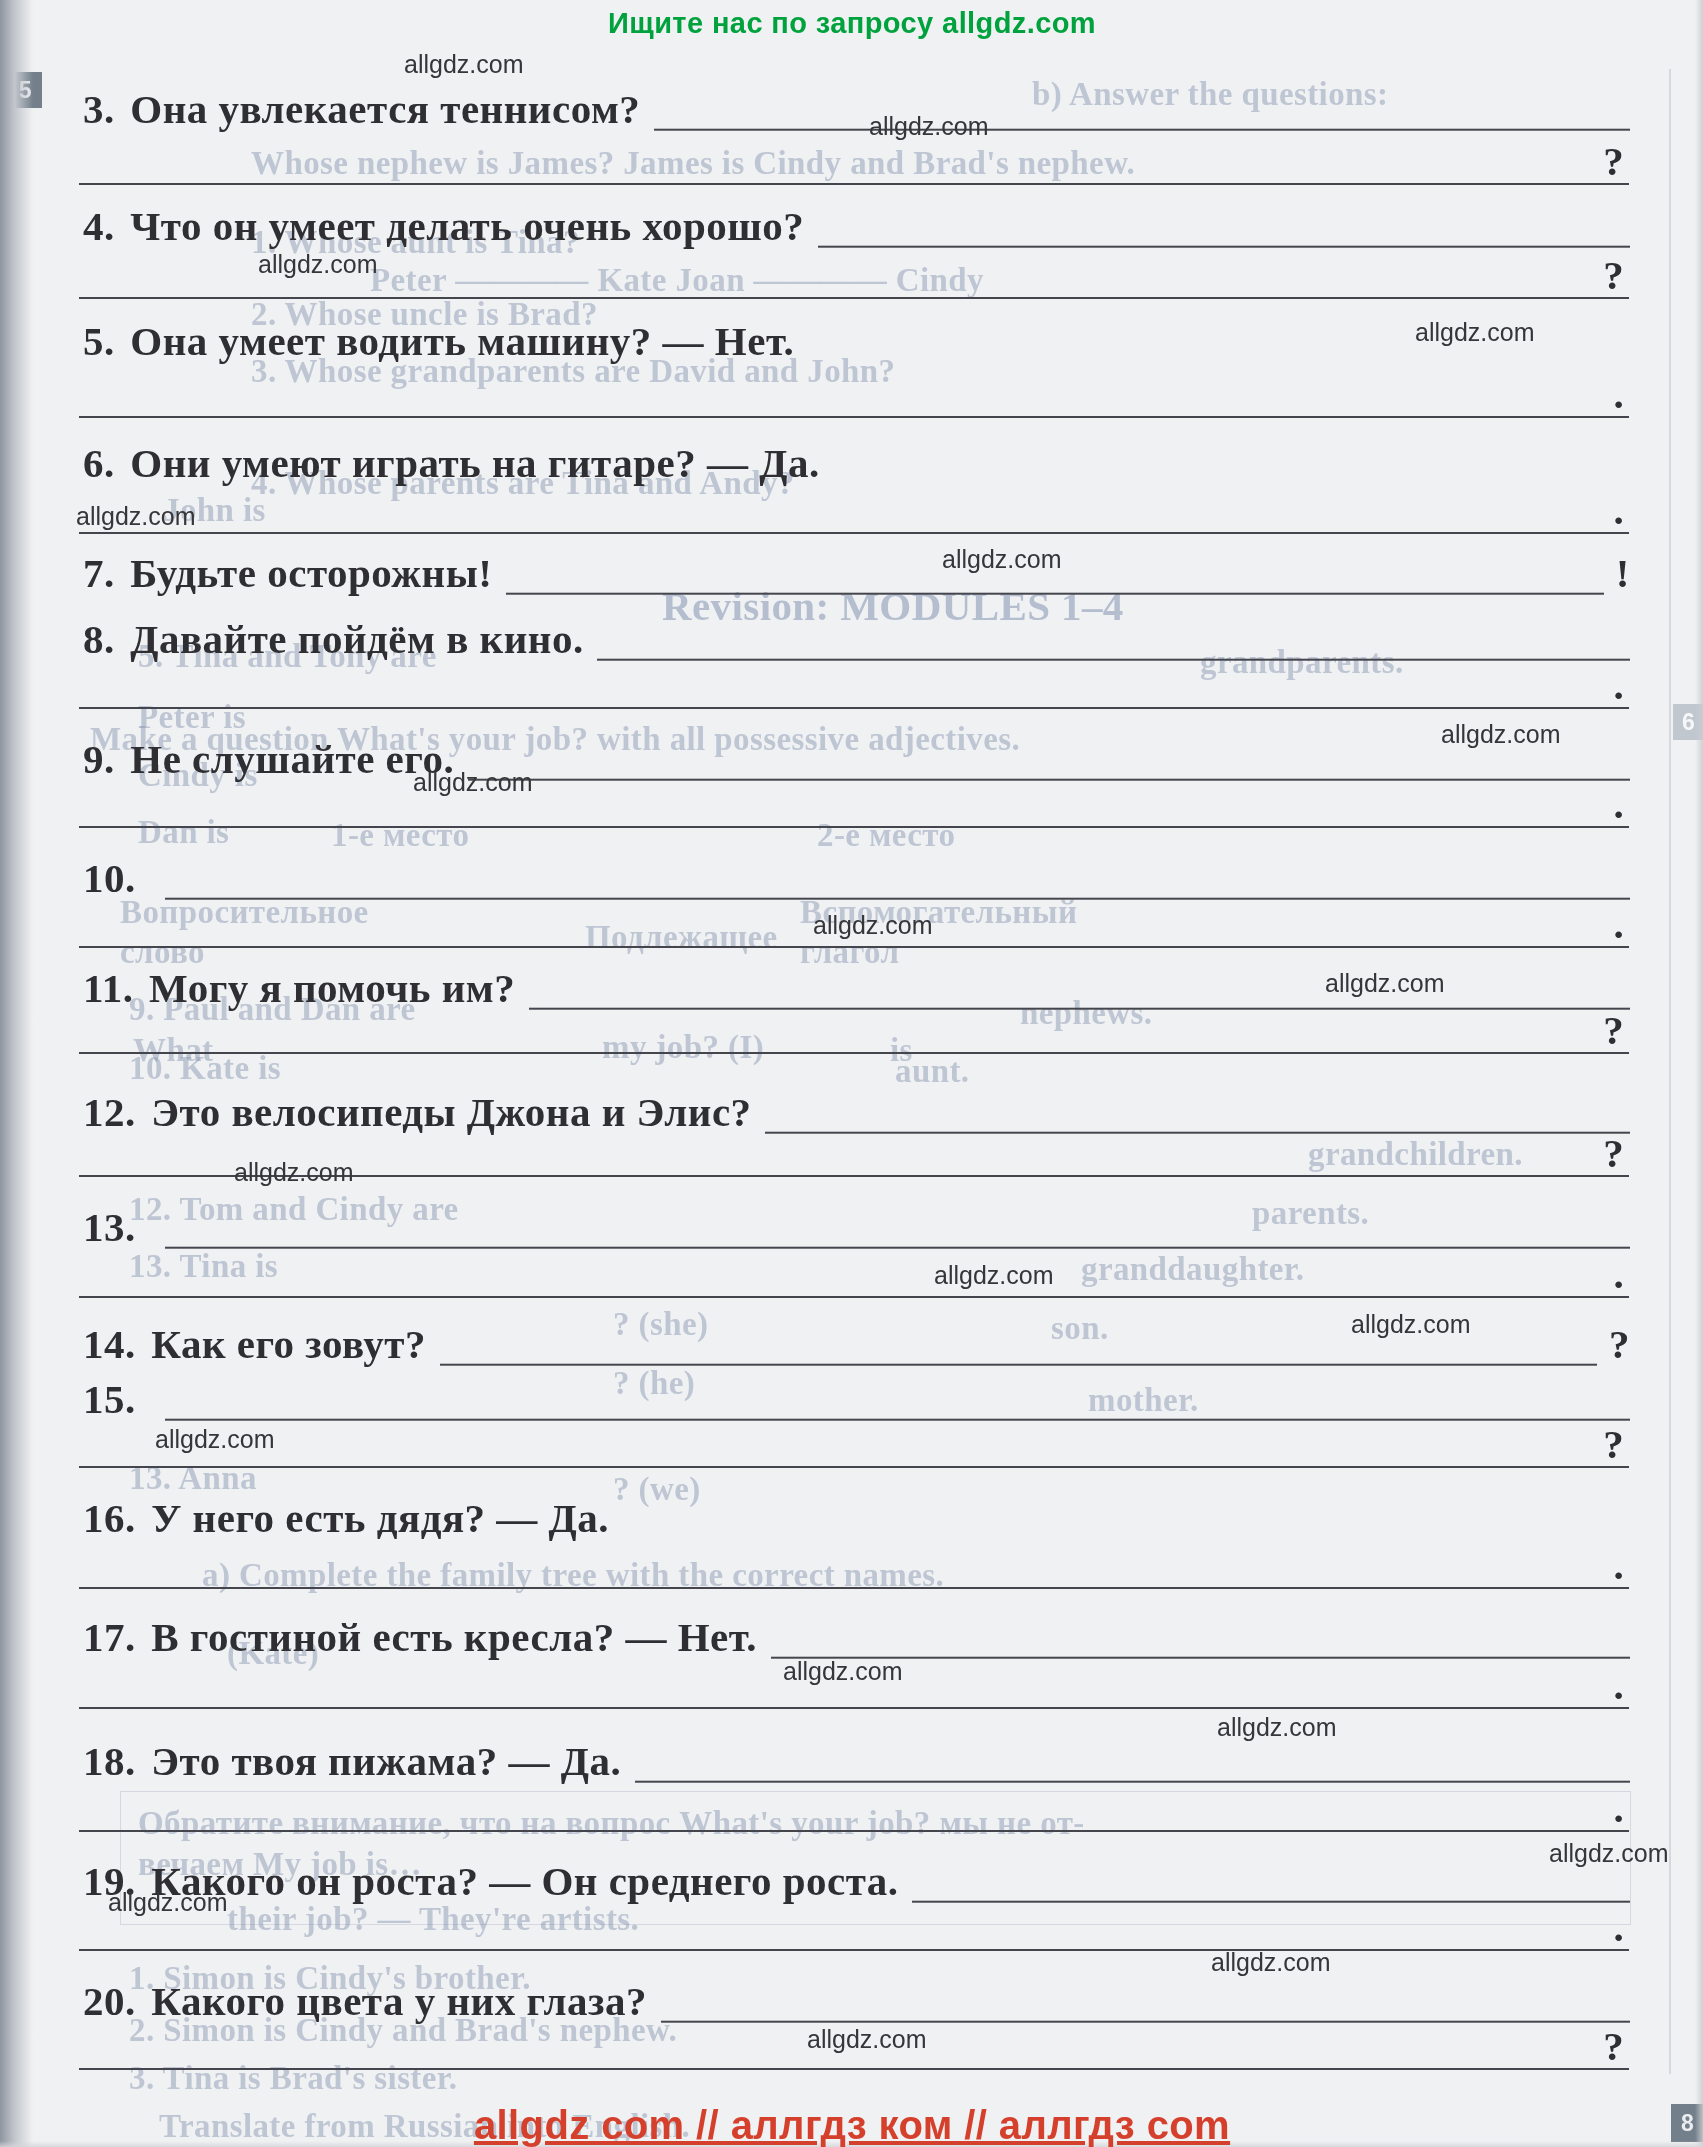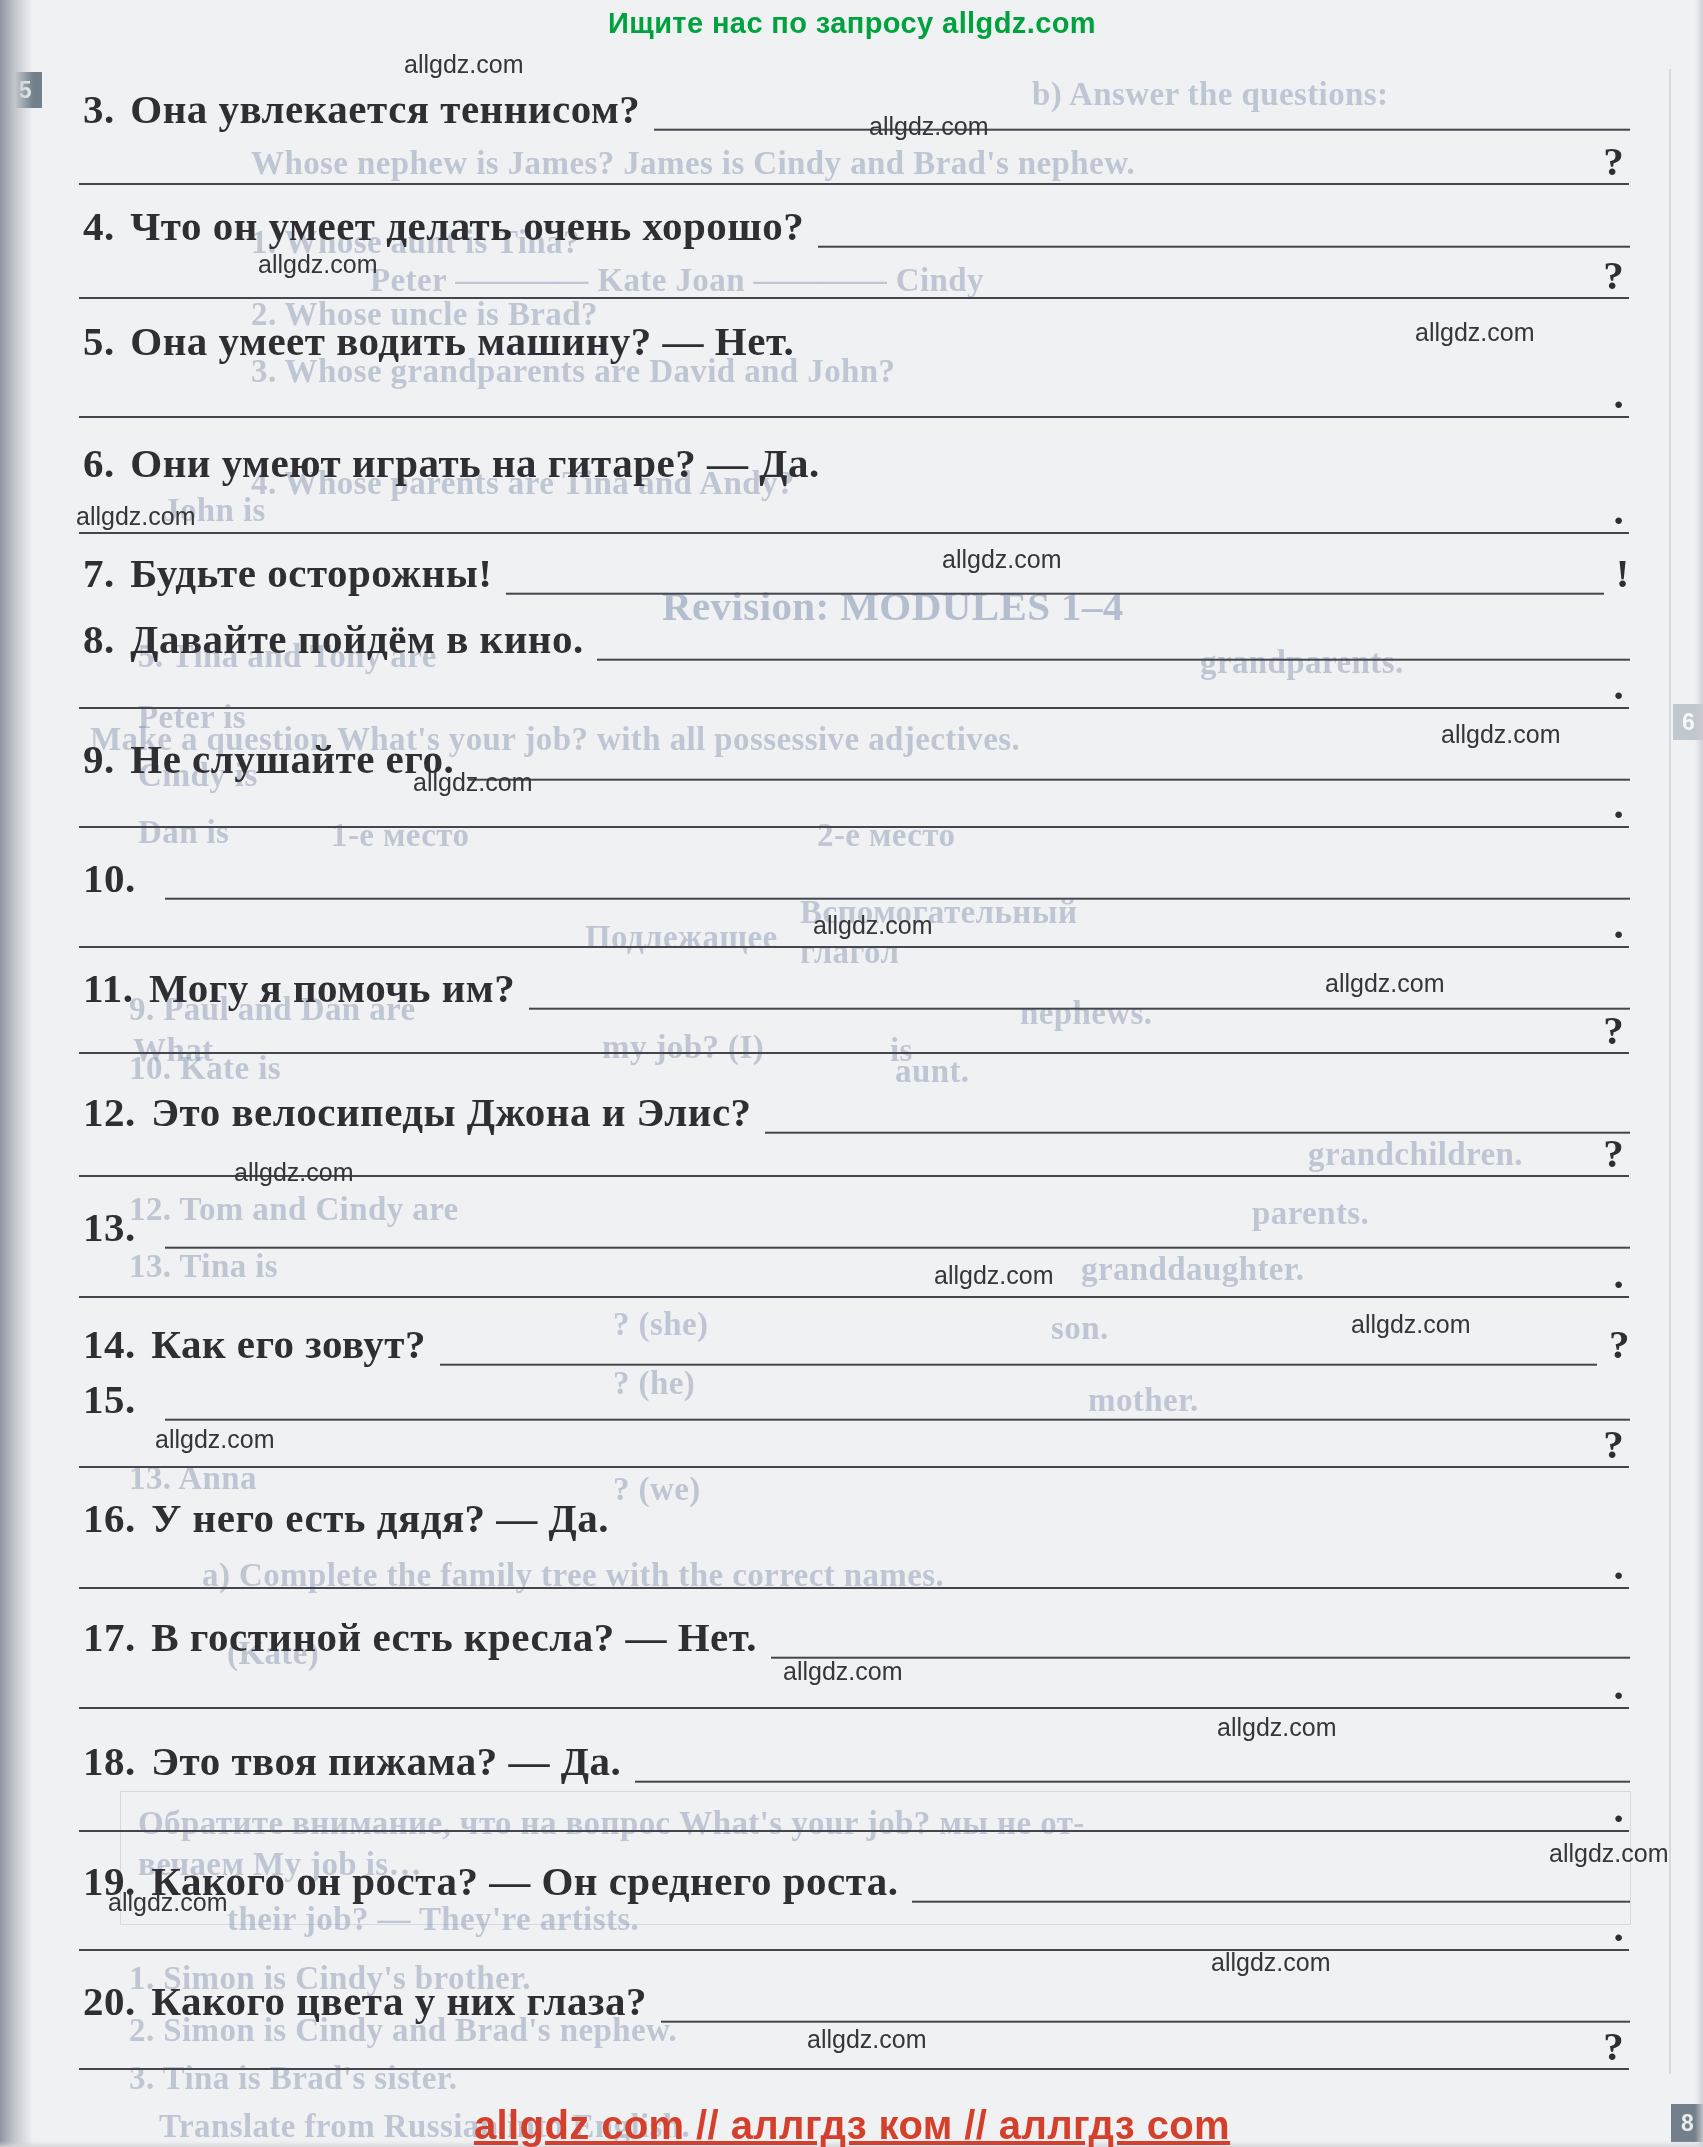--- a/index.html
+++ b/index.html
@@ -111,20 +111,21 @@
   <span class="bleed" style="left:163px;  top:492px">John is</span>
   <span class="bleed bleed-big" style="left:662px; top:582px">Revision: MODULES 1–4</span>
   <span class="bleed" style="left:138px;  top:638px">5. Tina and Tony are</span>
   <span class="bleed" style="left:1200px; top:644px">grandparents.</span>
   <span class="bleed" style="left:138px;  top:699px">Peter is</span>
   <span class="bleed" style="left:90px;  top:721px">Make a question What's your job? with all possessive adjectives.</span>
   <span class="bleed" style="left:138px;  top:757px">Cindy is</span>
   <span class="bleed" style="left:138px;  top:814px">Dan is</span>
   <span class="bleed" style="left:331px;  top:817px">1-е место</span>
   <span class="bleed" style="left:817px;  top:817px">2-е место</span>
+  <span class="bleed bleed-wrap" style="left:120px; top:893px; width:258px">Вопросительное слово</span>
   <span class="bleed" style="left:585px;  top:919px">Подлежащее</span>
   <span class="bleed bleed-wrap" style="left:800px; top:893px; width:310px">Вспомогательный глагол</span>
   <span class="bleed" style="left:133px;  top:1032px">What</span>
   <span class="bleed" style="left:602px;  top:1029px">my job? (I)</span>
   <span class="bleed" style="left:890px; top:1032px">is</span>
   <span class="bleed" style="left:129px;  top:991px">9. Paul and Dan are</span>
   <span class="bleed" style="left:1020px; top:995px">nephews.</span>
   <span class="bleed" style="left:129px;  top:1050px">10. Kate is</span>
   <span class="bleed" style="left:895px; top:1053px">aunt.</span>
   <span class="bleed" style="left:1308px; top:1136px">grandchildren.</span>

